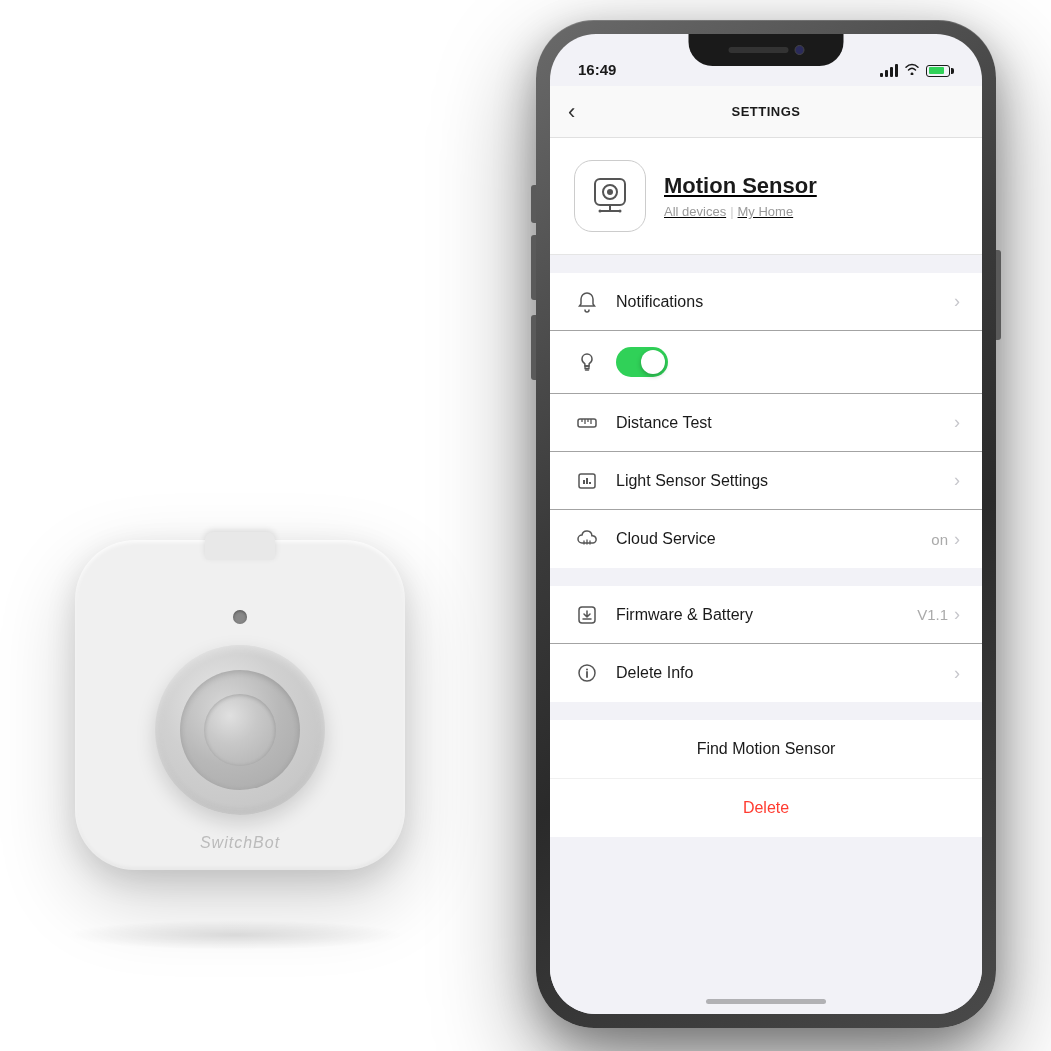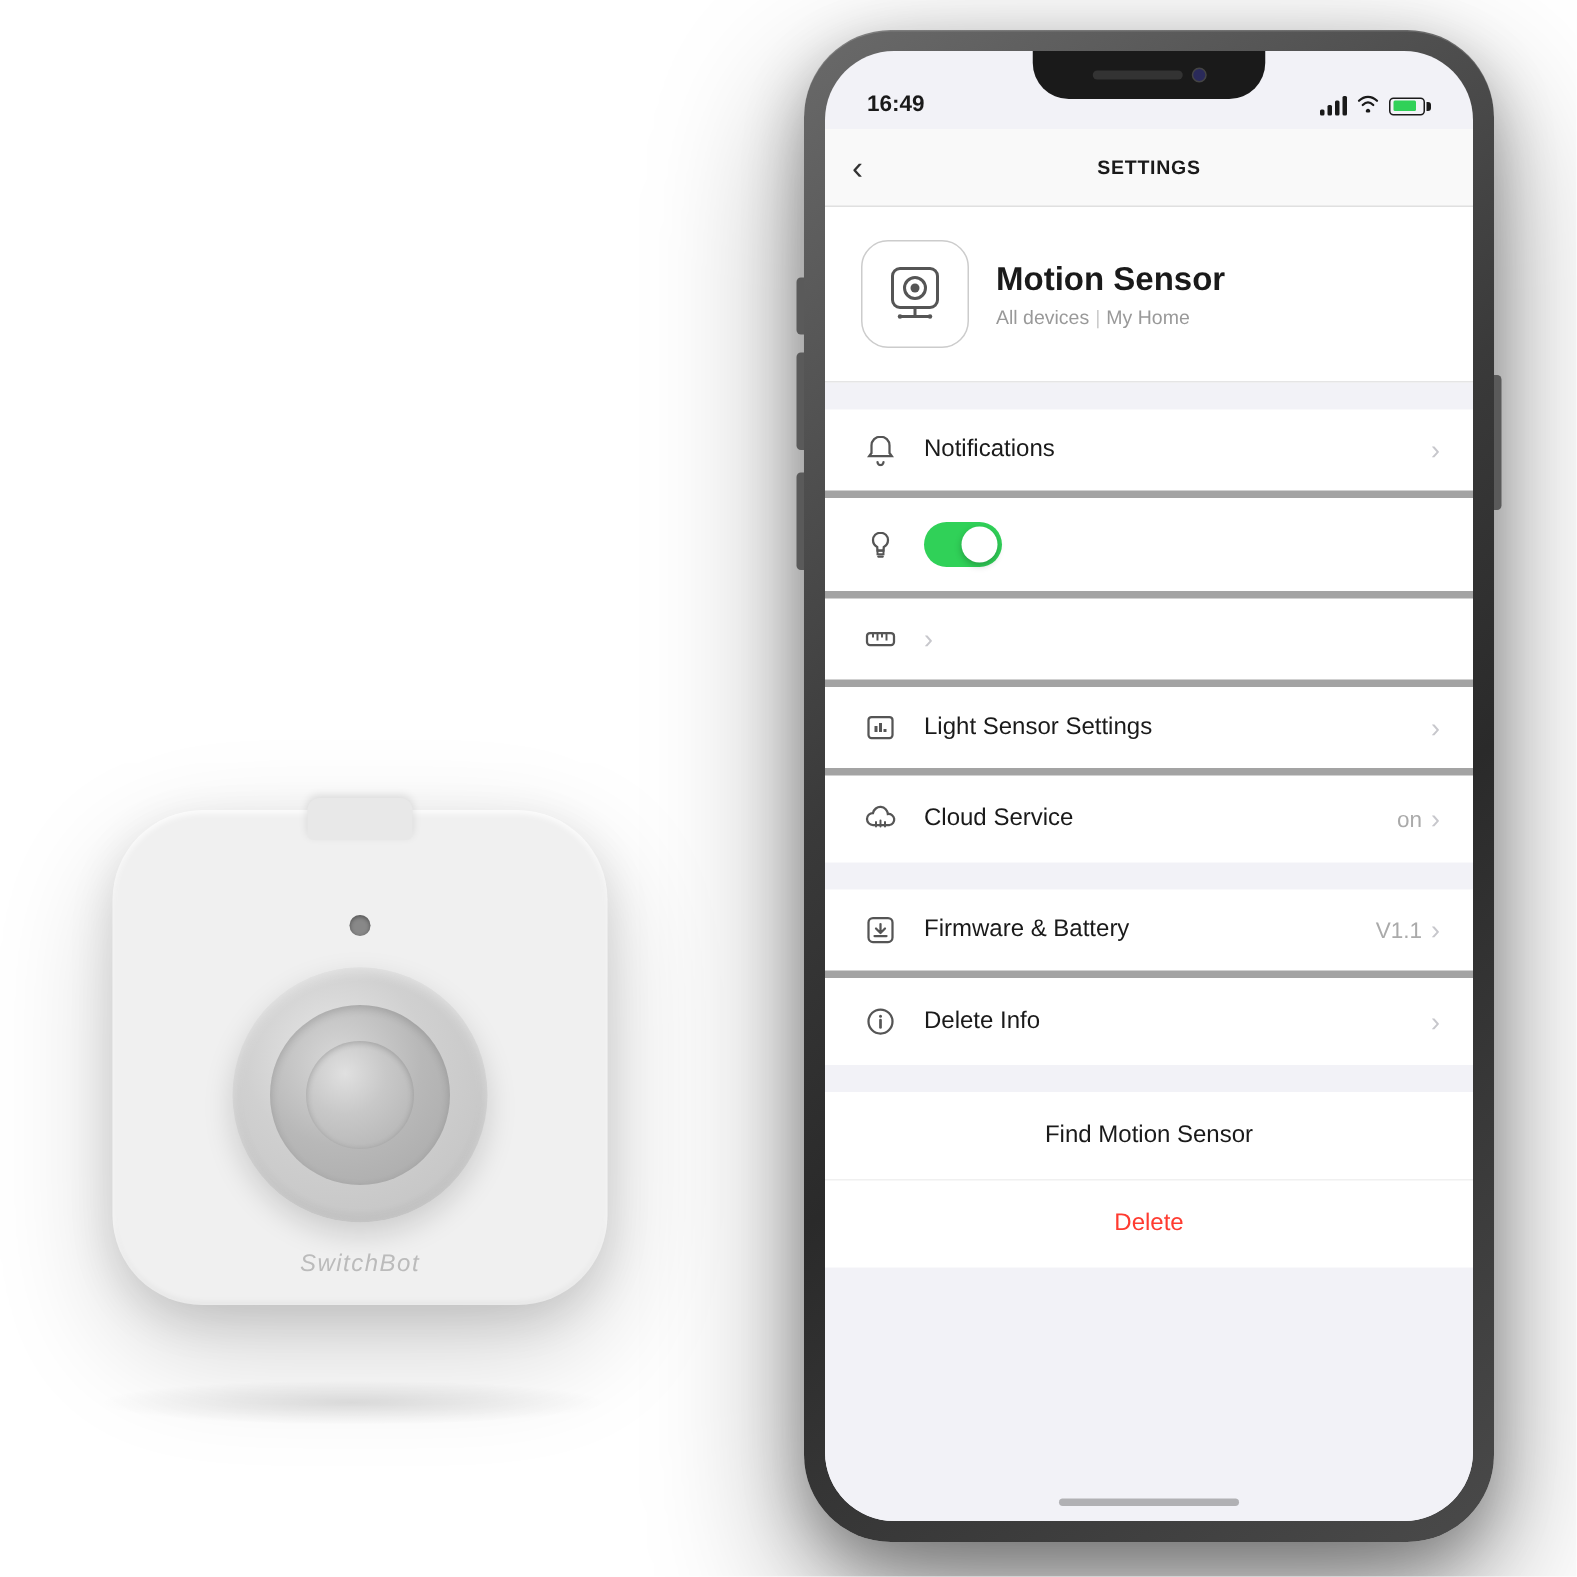--- a/index.html
+++ b/index.html
@@ -319,20 +319,21 @@
 
     
     .device-header-card {
       background: white;
       margin: 0;
       padding: 22px 24px;
       display: flex;
       align-items: center;
       gap: 18px;
       border-bottom: 1px solid #e5e5e5;
+      text-decoration: underline;
     }
     .device-icon-wrap {
       width: 72px;
       height: 72px;
       border: 1.5px solid #ccc;
       border-radius: 18px;
       display: flex;
       align-items: center;
       justify-content: center;
       background: white;
@@ -365,21 +366,21 @@
       background: white;
     }
     .settings-section-gap {
       margin-top: 18px;
       background: white;
     }
     .settings-row {
       display: flex;
       align-items: center;
       padding: 16px 22px;
-      border-bottom: 5px solid #a3a3a3;
+      border-bottom: 1px solid #a3a3a3;
       cursor: pointer;
       min-height: 58px;
     }
     .settings-row:last-child {
       border-bottom: none;
     }
     .row-icon {
       width: 30px;
       display: flex;
       align-items: center;
@@ -592,20 +593,21 @@
             <div class="settings-row">
               <div class="row-icon">
                 <svg width="22" height="22" viewBox="0 0 22 22" fill="none">
                   <rect x="2" y="7" width="18" height="8" rx="2" stroke="#555" stroke-width="1.5" fill="none"></rect>
                   <line x1="6" y1="7" x2="6" y2="10" stroke="#555" stroke-width="1.3"></line>
                   <line x1="9" y1="7" x2="9" y2="12" stroke="#555" stroke-width="1.3"></line>
                   <line x1="12" y1="7" x2="12" y2="10" stroke="#555" stroke-width="1.3"></line>
                   <line x1="15" y1="7" x2="15" y2="12" stroke="#555" stroke-width="1.3"></line>
                 </svg>
               </div>
+              <span class="row-label">Distance Test</span>
               <div class="row-right">
                 <span class="chevron">›</span>
               </div>
             </div>
 
             <div class="settings-row">
               <div class="row-icon">
                 <svg width="22" height="22" viewBox="0 0 22 22" fill="none">
                   <rect x="3" y="4" width="16" height="14" rx="2" stroke="#555" stroke-width="1.5" fill="none"></rect>
                   <path d="M7 10h2v4H7zM10 8h2v6h-2zM13 12h2v2h-2z" fill="#555"></path>

